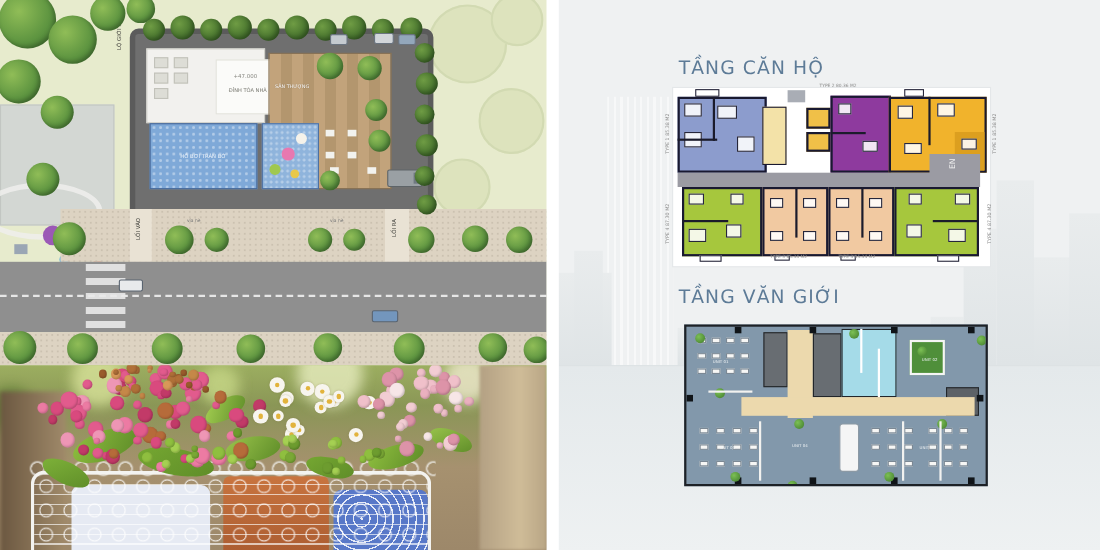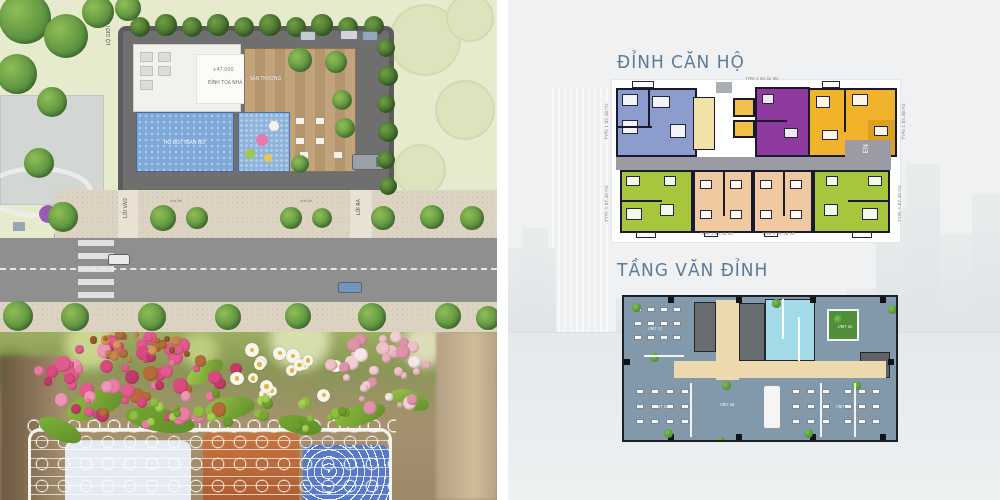--- a/index.html
+++ b/index.html
@@ -443,21 +443,21 @@
     <div class="bldg-sil" style="left:0;top:248px;width:48px;height:84px;"></div>
     <div class="bldg-sil" style="left:14px;top:228px;width:26px;height:104px;"></div>
     <div class="bldg-sil" style="left:108px;top:298px;width:26px;height:34px;"></div>
     <div class="bldg-sil" style="left:338px;top:288px;width:30px;height:44px;"></div>
     <div class="bldg-sil" style="left:368px;top:208px;width:30px;height:124px;"></div>
     <div class="bldg-sil" style="left:398px;top:164px;width:34px;height:168px;"></div>
     <div class="bldg-sil" style="left:432px;top:234px;width:36px;height:98px;"></div>
     <div class="bldg-sil" style="left:464px;top:194px;width:28px;height:138px;"></div>
     <div class="river"></div>
 
-    <div class="ptitle" style="left:109px;top:52px;">ĐỈNH CĂN HỘ</div>
+    <div class="ptitle" style="left:109px;top:52px;">TẦNG CĂN HỘ</div>
 
     <div class="aptplan">
       <div class="unit" style="left:4px;top:8px;width:81px;height:69px;background:var(--unit-blue,#8c9ccd);"></div>
       <div class="unit" style="left:81px;top:17px;width:22px;height:53px;background:#f3e2a8;border-width:1px;"></div>
       <div class="abs" style="left:104px;top:2px;width:16px;height:11px;background:#a9adb5;"></div>
       <div class="unit" style="left:121px;top:18px;width:22px;height:19px;background:#f0c048;"></div>
       <div class="unit" style="left:121px;top:40px;width:22px;height:18px;background:#f0c048;"></div>
       <div class="unit" style="left:143px;top:7px;width:55px;height:70px;background:var(--unit-purple,#8e3a9e);"></div>
       <div class="unit" style="left:196px;top:8px;width:89px;height:69px;background:var(--unit-yellow,#f1b32c);"></div>
       <div class="abs" style="left:256px;top:40px;width:27px;height:35px;background:#dc9f1f;"></div>
@@ -513,21 +513,21 @@
 
       <div class="tt" style="left:133px;top:-4px;">TYPE 2  80.36 M2</div>
       <div class="tt" style="left:88px;top:151px;">TYPE 3  85.34 M2</div>
       <div class="tt" style="left:150px;top:151px;">TYPE 3  85.34 M2</div>
       <div class="vtext vsc" style="left:-9px;top:12px;font-size:7px;color:#8b8b8b;">TYPE 1  85.38 M2</div>
       <div class="vtext vsc" style="left:288px;top:12px;font-size:7px;color:#8b8b8b;">TYPE 1  85.38 M2</div>
       <div class="vtext vsc" style="left:-9px;top:94px;font-size:7px;color:#8b8b8b;">TYPE 4  87.30 M2</div>
       <div class="vtext vsc" style="left:284px;top:94px;font-size:7px;color:#8b8b8b;">TYPE 4  87.30 M2</div>
     </div>
 
-    <div class="ptitle" style="left:109px;top:260px;">TẦNG VĂN ĐỈNH</div>
+    <div class="ptitle" style="left:109px;top:260px;">TẦNG VĂN GIỚI</div>
 
     <div class="offplan">
       <div class="ozone" style="left:70px;top:5px;width:22px;height:50px;background:#686d72;border:1px solid #22262a;"></div>
       <div class="ozone" style="left:92px;top:3px;width:23px;height:80px;background:var(--office-corridor,#ecd9ad);"></div>
       <div class="ozone" style="left:115px;top:6px;width:26px;height:58px;background:#686d72;border:1px solid #22262a;"></div>
       <div class="ozone" style="left:141px;top:2px;width:50px;height:62px;background:var(--office-cyan,#a5dbe8);border:1px solid #22262a;"></div>
       <div class="ozone" style="left:158px;top:2px;width:2px;height:40px;background:#fff;"></div>
       <div class="ozone" style="left:174px;top:20px;width:2px;height:44px;background:#fff;"></div>
       <div class="ozone" style="left:203px;top:12px;width:32px;height:32px;border:2px solid #f5f5f5;background:#4f8f3a;"></div>
       <div class="ozone" style="left:236px;top:55px;width:30px;height:26px;background:#5d6267;border:1px solid #22262a;"></div>

